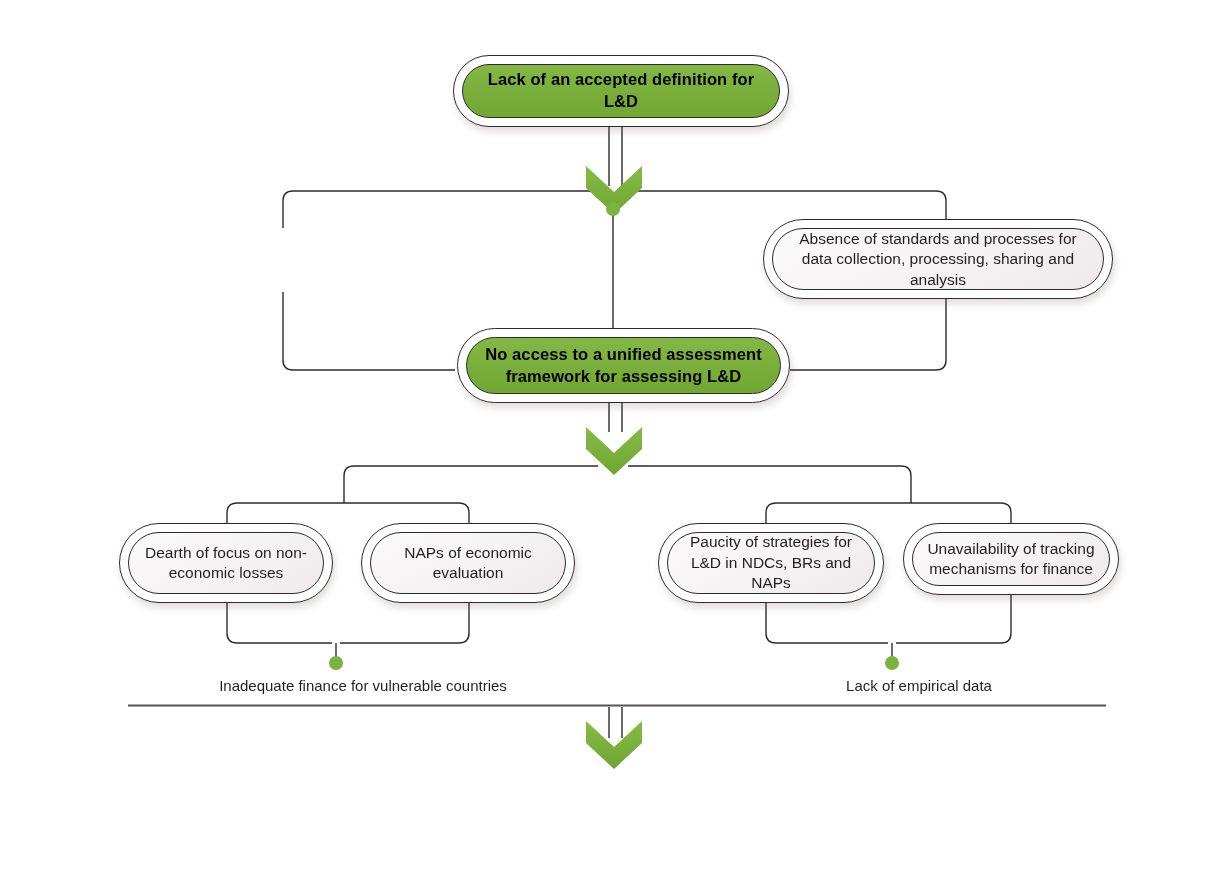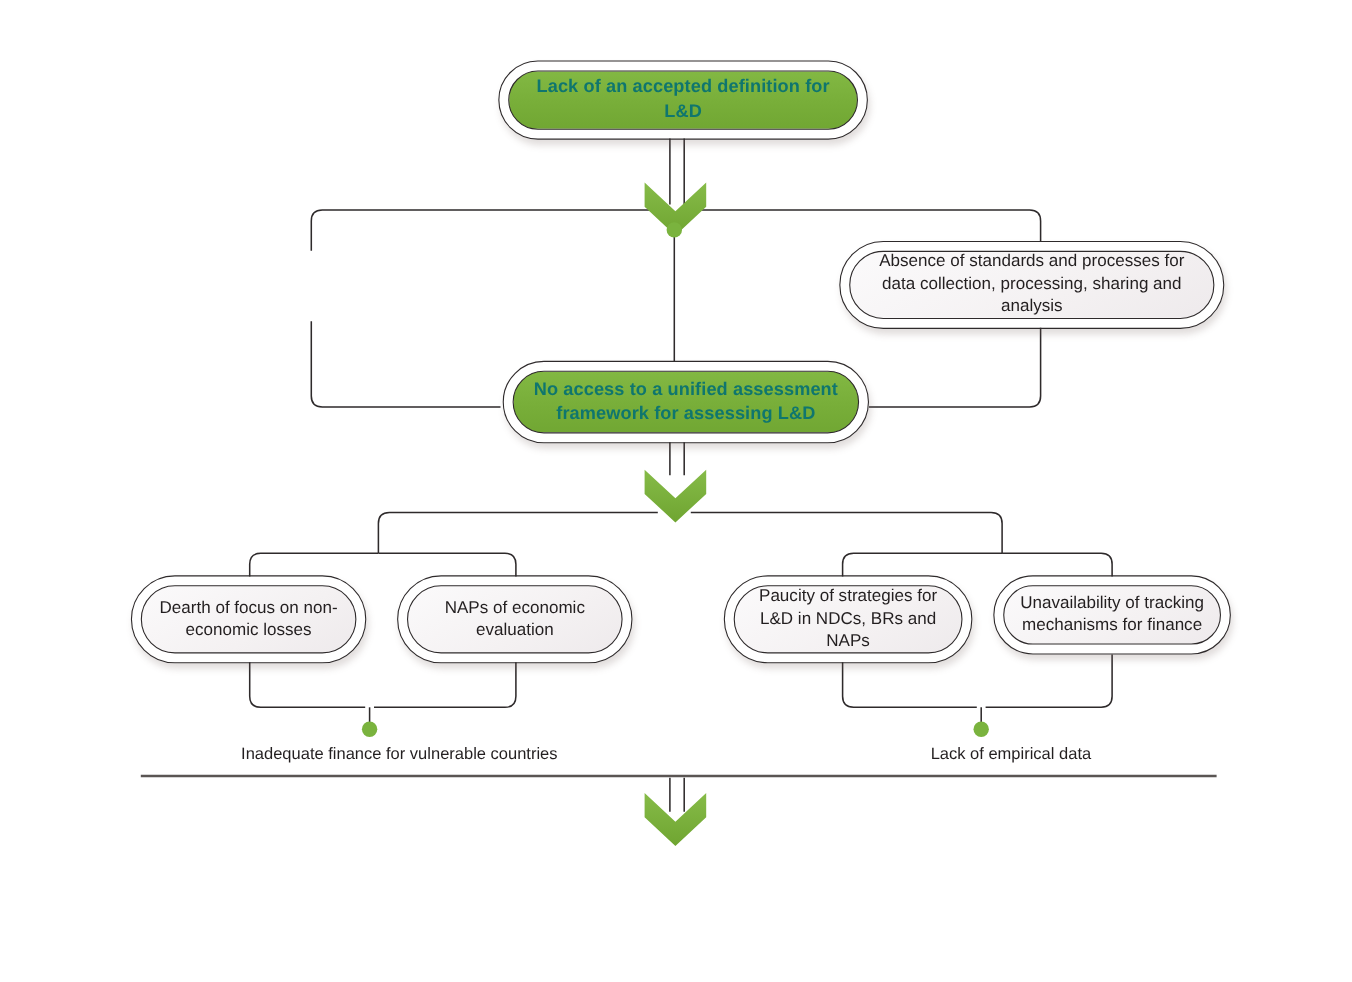--- a/index.html
+++ b/index.html
@@ -43,21 +43,21 @@
     line-height:1.32;
     padding:0 14px;
   }
 
   
   .node.green .body{
     background:linear-gradient(180deg,#82b843 0%,#78ae39 55%,#71a733 100%);
     border:1.2px solid #2e2a2b;
   }
   .node.green .label{
-    color:#0f766e;font-weight:bold;font-size:16.5px;letter-spacing:.1px;
+    color:#000000;font-weight:bold;font-size:16.5px;letter-spacing:.1px;
   }
 
   
   .node.light .body{
     background:linear-gradient(150deg,#fbfafb 0%,#f4f1f2 60%,#eeeaec 100%);
     border:1.4px solid #2e2a2b;
   }
   .node.light .label{
     color:#231f20;font-weight:normal;font-size:15.5px;
   }
@@ -131,21 +131,21 @@
   </svg>
 
   <div class="node green" style="left:462px;top:64px;width:318px;height:54px;">
     <span class="ringfill"></span>
     <span class="ring"></span>
     <span class="body"></span>
     <span class="label">Lack of an accepted definition for L&amp;D</span>
   </div>
 
 
-  <div class="node light" style="left:772px;top:228px;width:332px;height:62px;">
+  <div class="node light" style="left:772px;top:228px;width:332px;height:62px;align-items:flex-end;">
     <span class="ringfill"></span>
     <span class="ring"></span>
     <span class="body"></span>
     <span class="label">Absence of standards and processes for data collection, processing, sharing and analysis</span>
   </div>
 
   <div class="node green" style="left:466px;top:337px;width:315px;height:57px;">
     <span class="ringfill"></span>
     <span class="ring"></span>
     <span class="body"></span>

